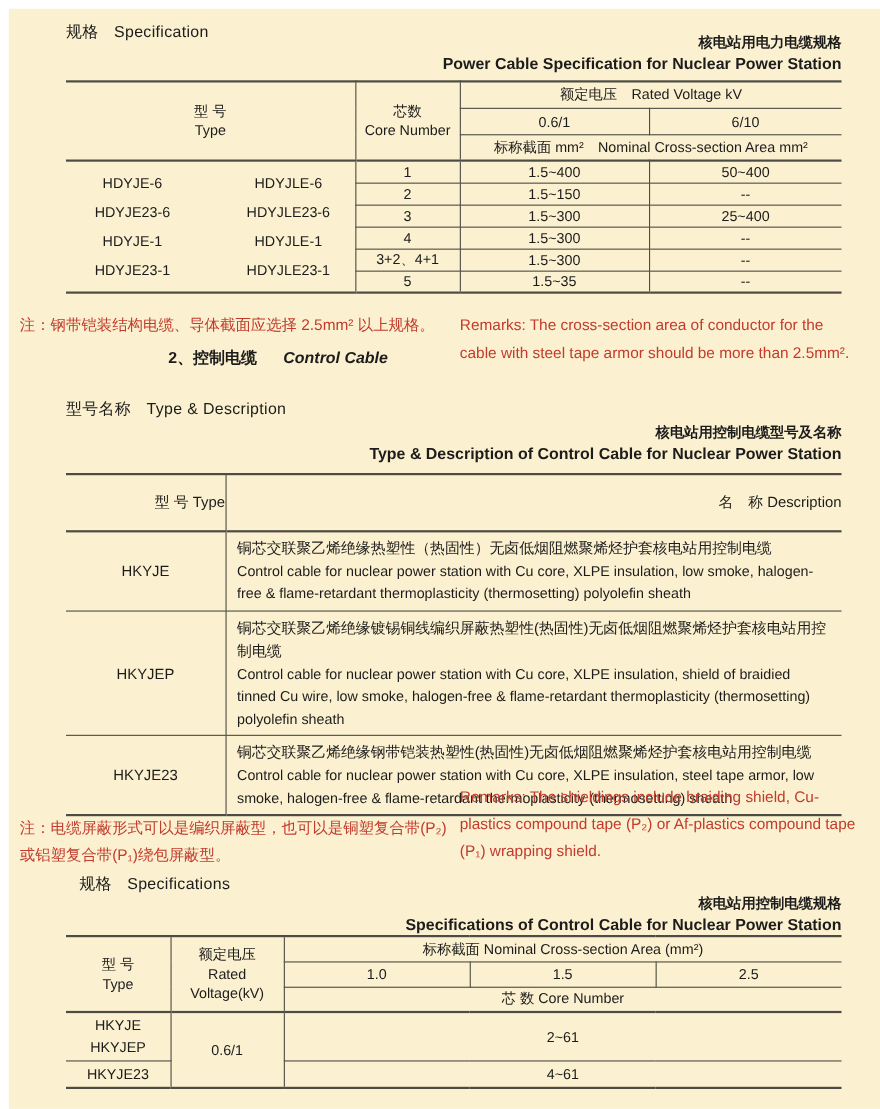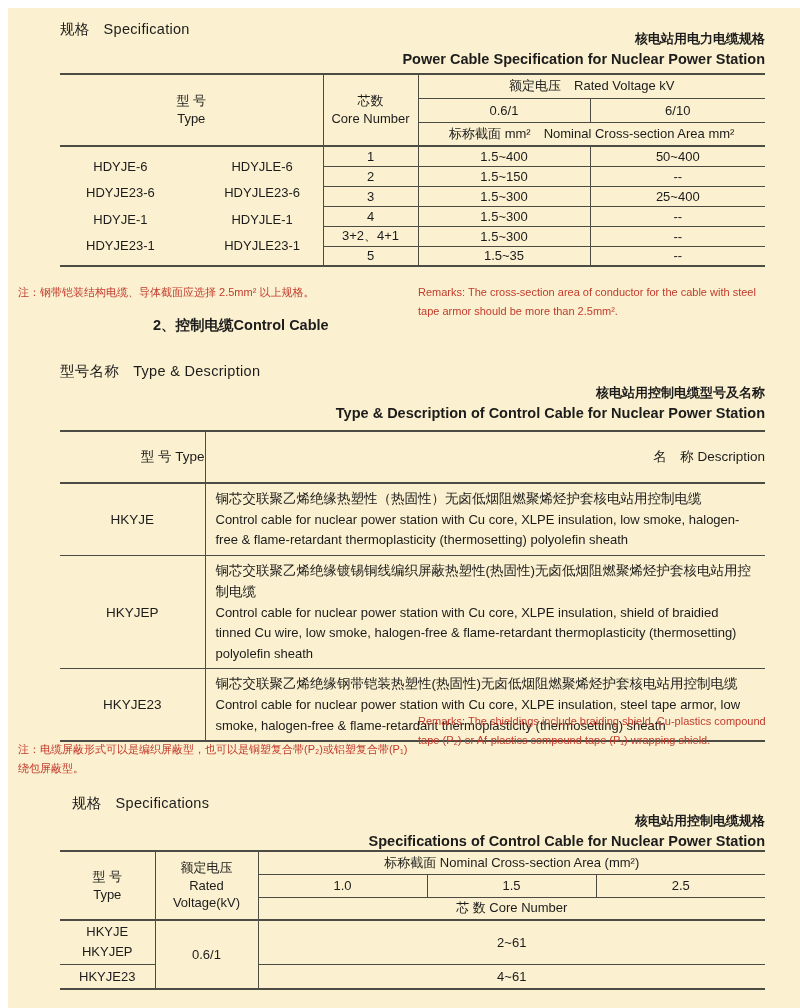--- a/index.html
+++ b/index.html
@@ -36,25 +36,25 @@
   
   .t1{width:705px;}
   .t1 .hdr td{height:24px;}
   .t1 .data td{height:20px;}
   .hdr-2line{line-height:1.35;font-size:13px;margin-top:14px;}
   .type-cell-inner{display:flex;width:100%;height:100%;gap:21px;}
   .type-col{flex:1;display:flex;flex-direction:column;justify-content:space-evenly;
             align-items:center;font-size:13px;}
 
   
-  .note{color:var(--red);font-size:11px;line-height:1.75;}
+  .note{color:var(--red);font-size:14px;line-height:1.75;}
 
   
   .sec2-heading{font-weight:bold;font-size:14.5px;}
-  .sec2-heading .en{}
+  .sec2-heading .en{margin-left:24px;font-style:italic;}
 
   
   .t2{width:705px;}
   .t2 td{font-size:13.5px;}
   .t2 .hdr td{height:52px;text-align:right;}
   .t2 td.desc{text-align:left;padding:5px 10px 4px 10px;}
   .t2 .zh-line{font-size:13.5px;line-height:1.55;}
   .t2 .en-line{font-size:13px;line-height:1.58;}
 
   

